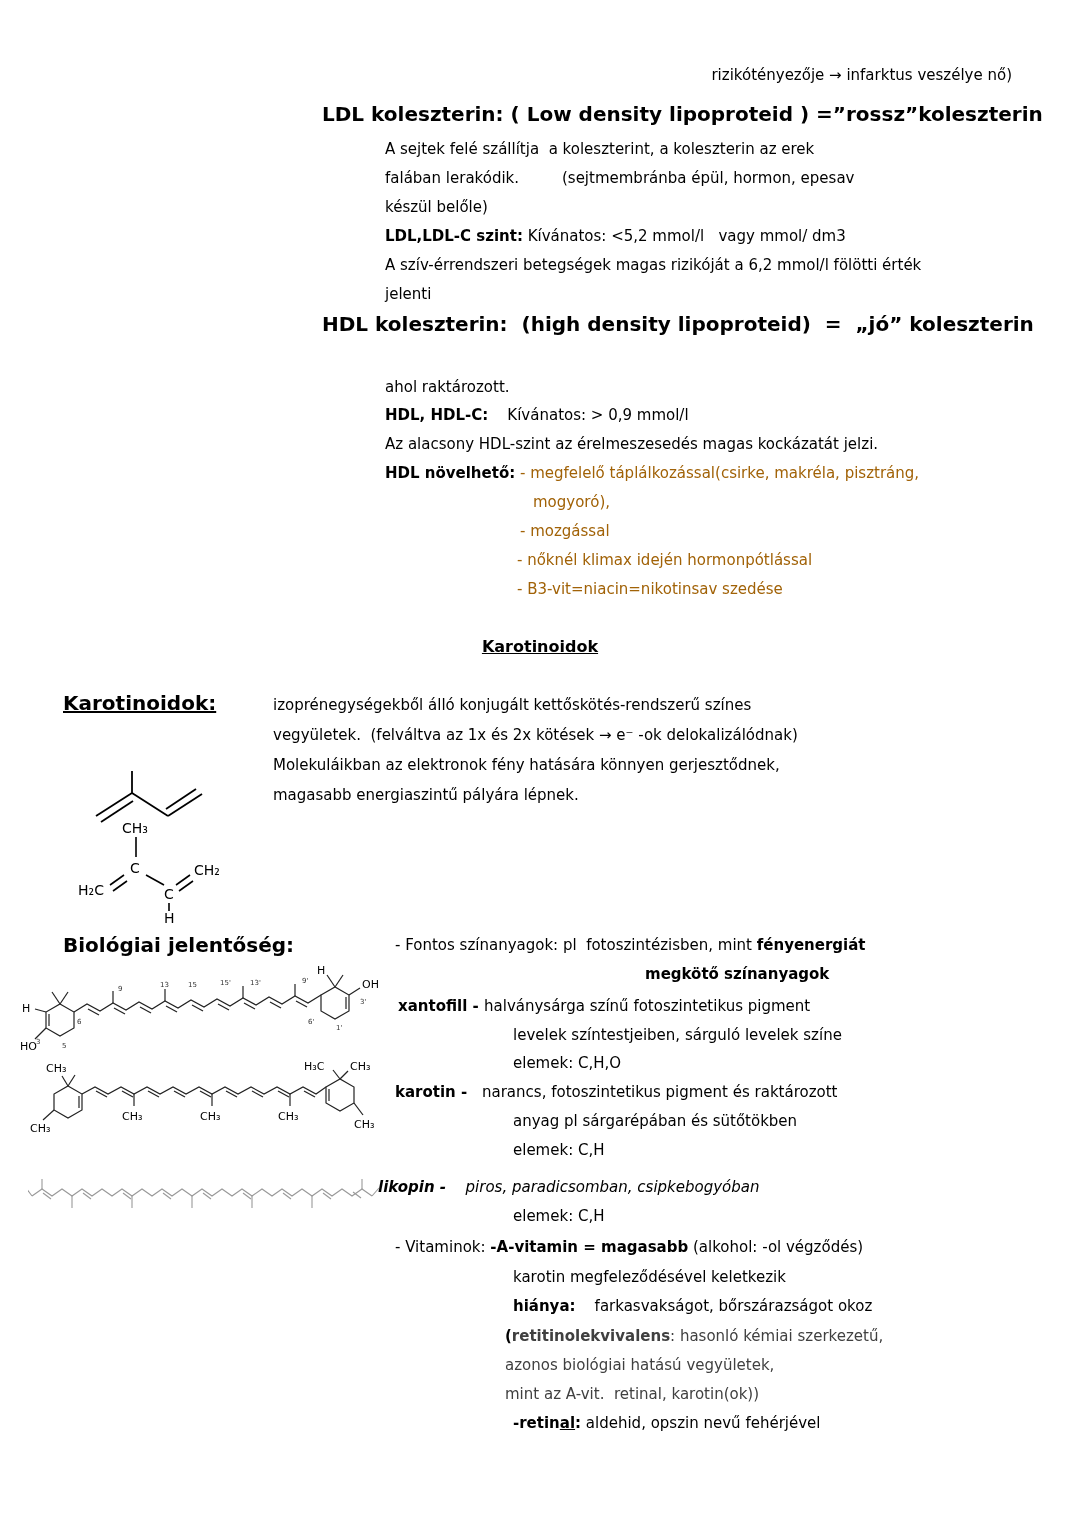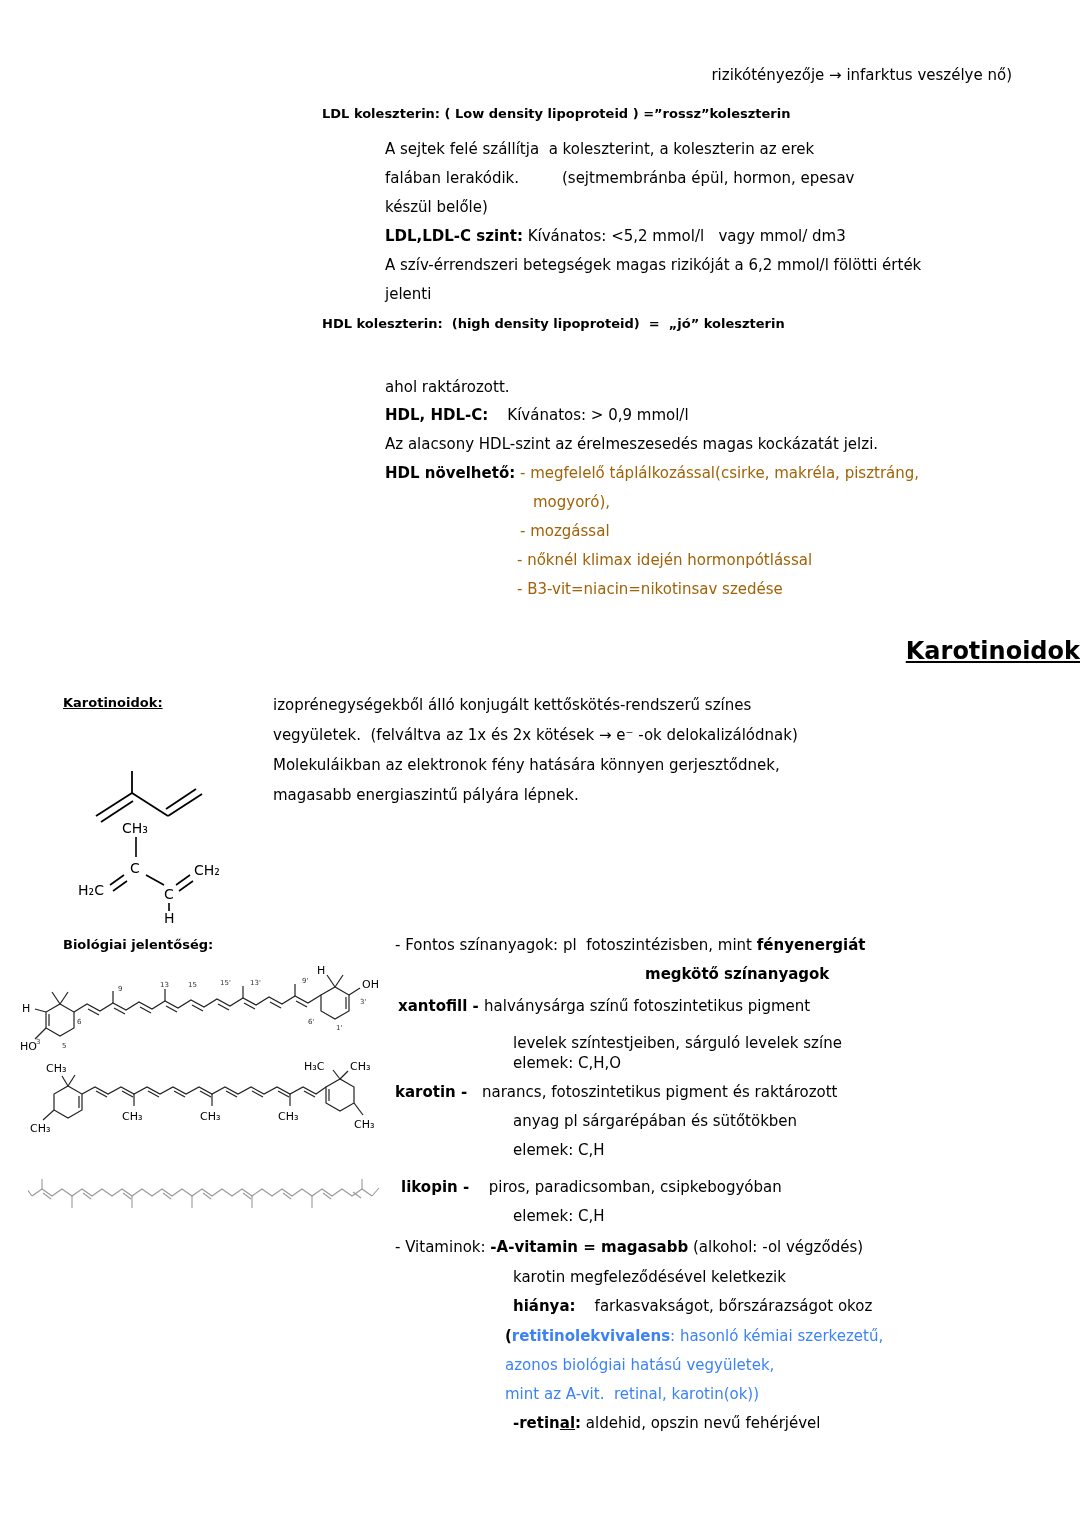--- a/index.html
+++ b/index.html
@@ -2,28 +2,28 @@
 <html><head>
 <meta charset="utf-8">
 <style>
   * { margin:0; padding:0; box-sizing:border-box; }
   html,body { background:#ffffff; }
   .page {
     position:relative; width:1080px; height:1527px; background:#ffffff;
     font-family:"DejaVu Sans", sans-serif; color:#000; overflow:hidden;
   }
   .line { position:absolute; white-space:pre; font-size:15px; line-height:22px; }
-  .h18 { font-size:13px; }
+  .h18 { font-size:20px; }
   .b { font-weight:bold; }
   .u { text-decoration:underline; }
   .gray { color:#a16207; }
-  .red { color:#3b82f6; }
+  .red { color:#404040; }
   .center-title {
-    position:absolute; left:0; width:100%; text-align:right;
-    font-weight:bold; font-size:24px; text-decoration:underline; white-space:pre;
+    position:absolute; left:0; width:100%; text-align:center;
+    font-weight:bold; font-size:16px; text-decoration:underline; white-space:pre;
   }
   .struct { position:absolute; }
   svg text { font-family:"DejaVu Sans", sans-serif; }
 </style>
 </head>
 <body>
 
 <div class="page">
 
   <div class="line" style="top:64px;right:68px;">rizikótényezője → infarktus veszélye nő)</div>
@@ -84,28 +84,28 @@
       <text x="88" y="108">H</text>
     </g>
   </svg>
 
   <div class="line b h18" style="top:934px;left:63px;">Biológiai jelentőség:</div>
 
   <div class="line" style="top:934px;left:395px;"><span>- Fontos színanyagok: pl  fotoszintézisben, mint </span><span class="b">fényenergiát</span></div>
   <div class="line b" style="top:963px;left:645px;">megkötő színanyagok</div>
 
   <div class="line" style="top:995px;left:398px;"><span class="b">xantofill - </span><span>halványsárga színű fotoszintetikus pigment</span></div>
-  <div class="line" style="top:1024px;left:513px;margin-top:8px;">levelek színtestjeiben, sárguló levelek színe</div>
+  <div class="line" style="top:1024px;left:513px;">levelek színtestjeiben, sárguló levelek színe</div>
   <div class="line" style="top:1052px;left:513px;">elemek: C,H,O</div>
 
   <div class="line" style="top:1081px;left:395px;"><span class="b">karotin - </span><span>  narancs, fotoszintetikus pigment és raktározott</span></div>
   <div class="line" style="top:1110px;left:513px;">anyag pl sárgarépában és sütőtökben</div>
   <div class="line" style="top:1139px;left:513px;">elemek: C,H</div>
 
-  <div class="line" style="top:1176px;left:401px;"><span class="b">likopin - </span><span>   piros, paradicsomban, csipkebogyóban</span></div>
+  <div class="line" style="top:1176px;left:378px;font-style:italic;"><span class="b">likopin - </span><span>   piros, paradicsomban, csipkebogyóban</span></div>
   <div class="line" style="top:1205px;left:513px;">elemek: C,H</div>
 
   <div class="line" style="top:1236px;left:395px;"><span>- Vitaminok: </span><span class="b">-A-vitamin = magasabb</span><span> (alkohol: -ol végződés)</span></div>
   <div class="line" style="top:1266px;left:513px;">karotin megfeleződésével keletkezik</div>
   <div class="line" style="top:1295px;left:513px;"><span class="b">hiánya:</span><span>    farkasvakságot, bőrszárazságot okoz</span></div>
   <div class="line" style="top:1325px;left:505px;"><span class="b">(</span><span class="b red">retitinolekvivalens</span><span class="red">: hasonló kémiai szerkezetű,</span></div>
   <div class="line red" style="top:1354px;left:505px;">azonos biológiai hatású vegyületek,</div>
   <div class="line red" style="top:1383px;left:505px;">mint az A-vit.  retinal, karotin(ok))</div>
   <div class="line" style="top:1412px;left:513px;"><span class="b">-retin</span><span class="b u">al</span><span class="b">:</span><span> aldehid, opszin nevű fehérjével</span></div>
 

